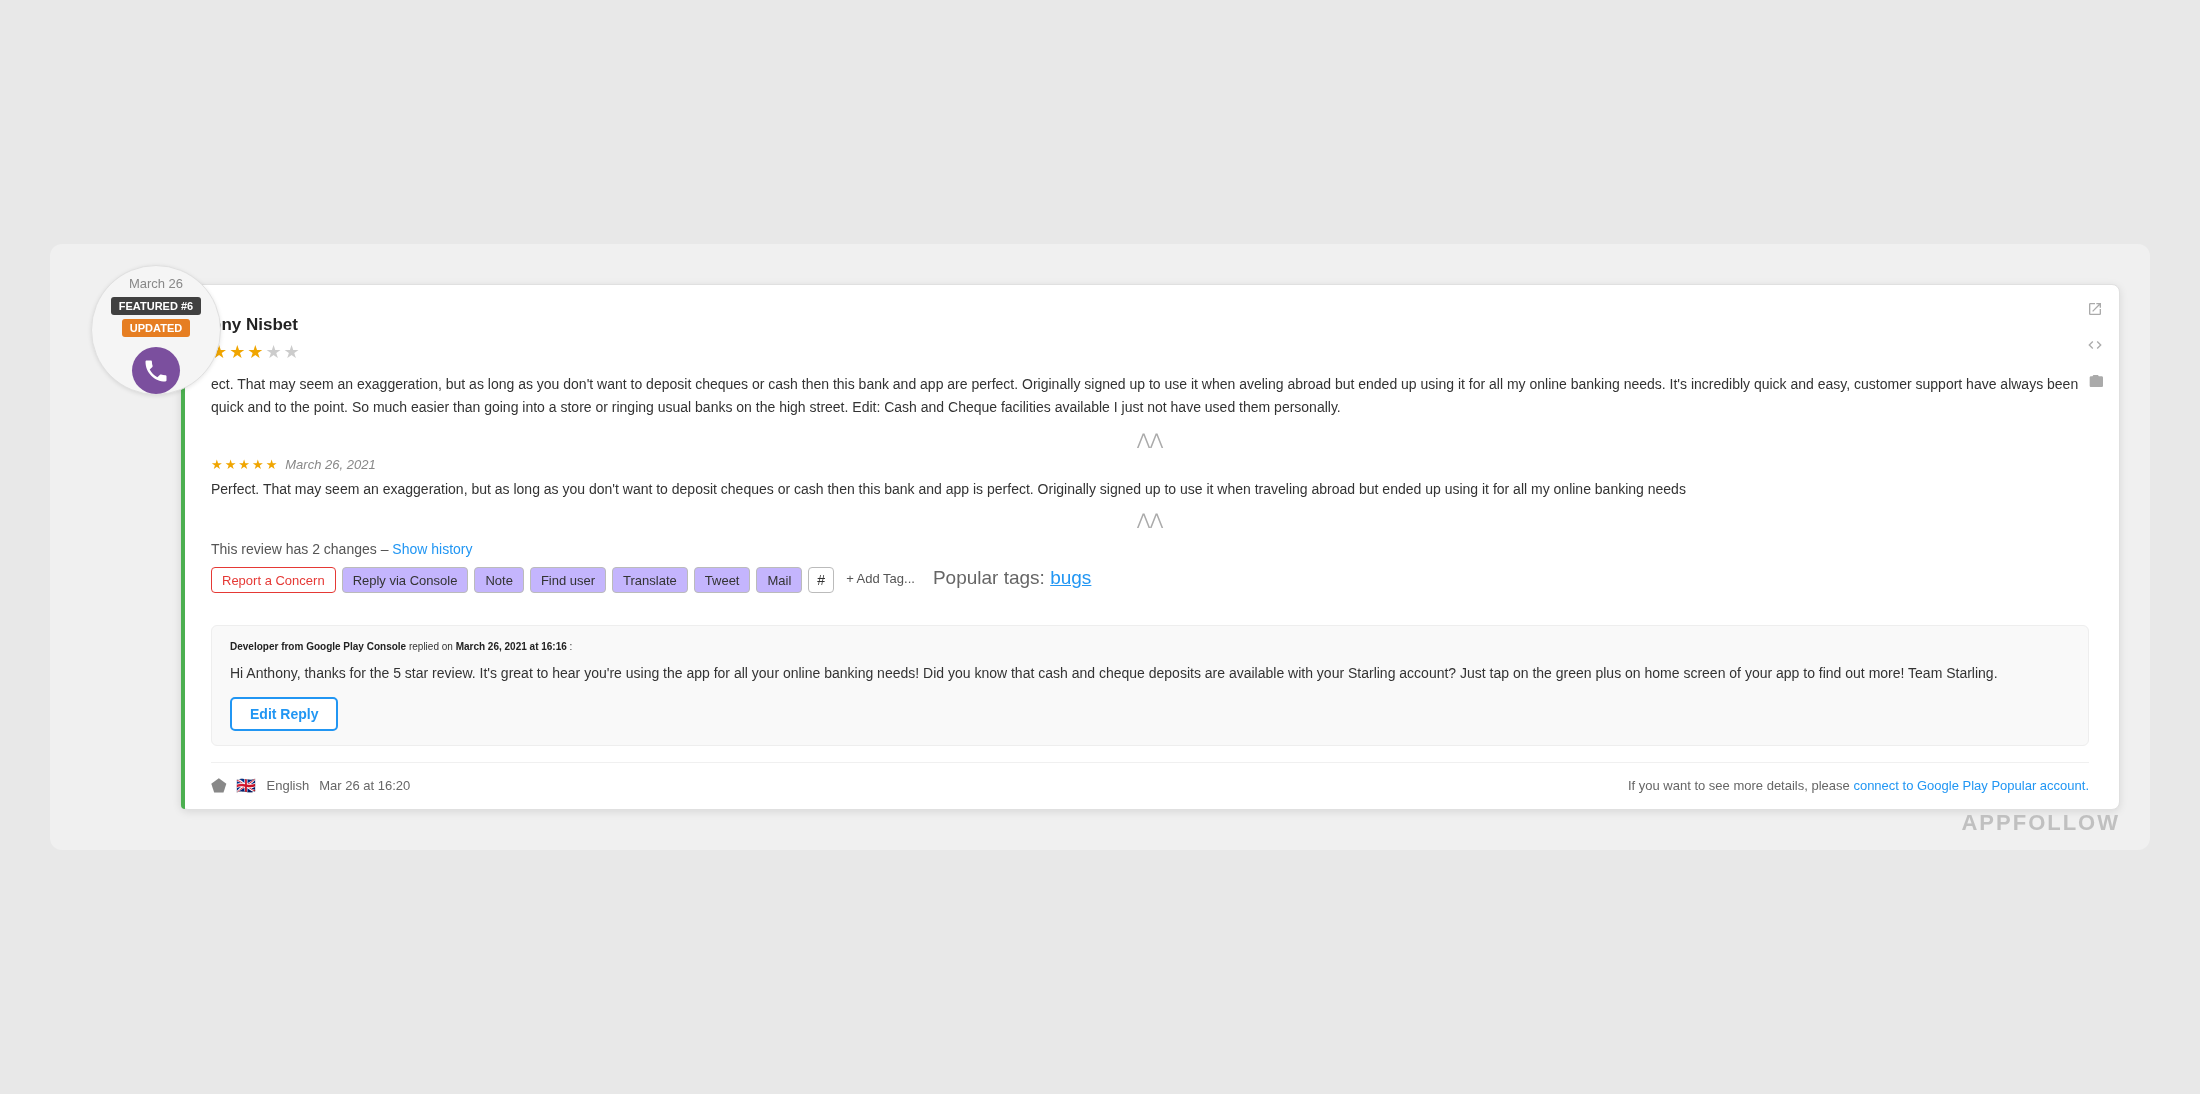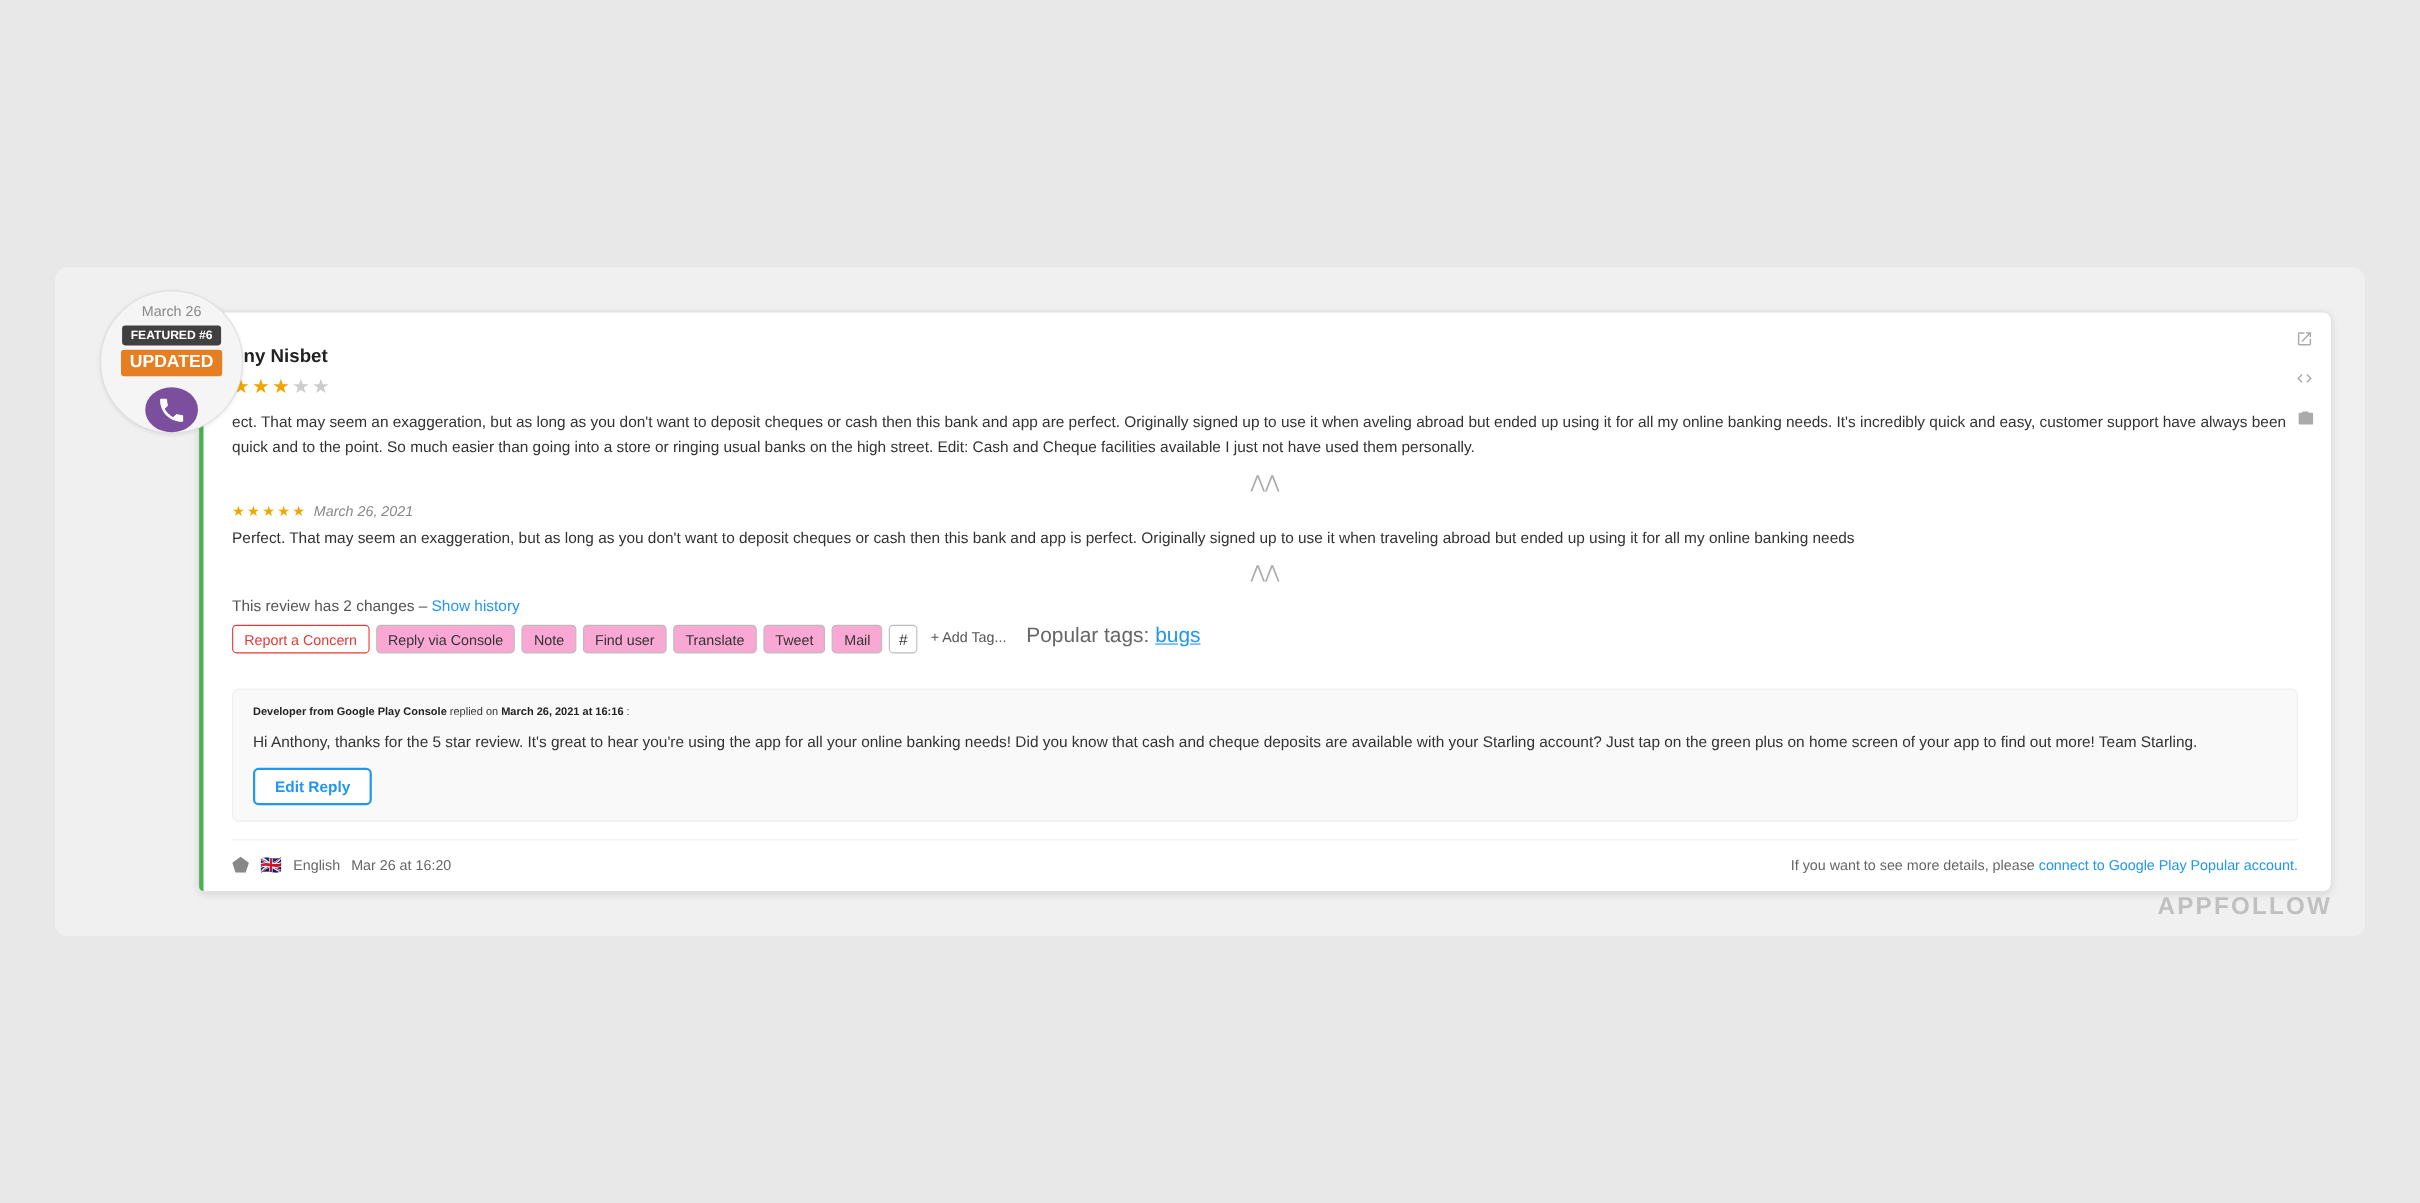--- a/index.html
+++ b/index.html
@@ -58,21 +58,21 @@
       font-size: 11px;
       font-weight: 700;
       padding: 3px 8px;
       border-radius: 3px;
       margin-bottom: 4px;
       text-transform: uppercase;
     }
     .badge-updated {
       background: #e67e22;
       color: #fff;
-      font-size: 16px;
+      font-size: 11px;
       font-weight: 700;
       padding: 3px 8px;
       border-radius: 3px;
       text-transform: uppercase;
     }
     .app-icon {
       width: 48px;
       height: 48px;
       background: #7b4f9e;
       border-radius: 50%;
@@ -194,21 +194,21 @@
       border: 1px solid;
     }
     .btn-red {
       color: #e53935;
       border-color: #e53935;
       background: #fff;
     }
     .btn-default {
       color: #333;
       border-color: #bbb;
-      background: #f9a8d4;
+      background: #c4b5fd;
     }
     .btn-hash {
       color: #333;
       border-color: #bbb;
       background: #fff;
       padding: 4px 8px;
       font-size: 14px;
     }
     .add-tag {
       color: #555;

